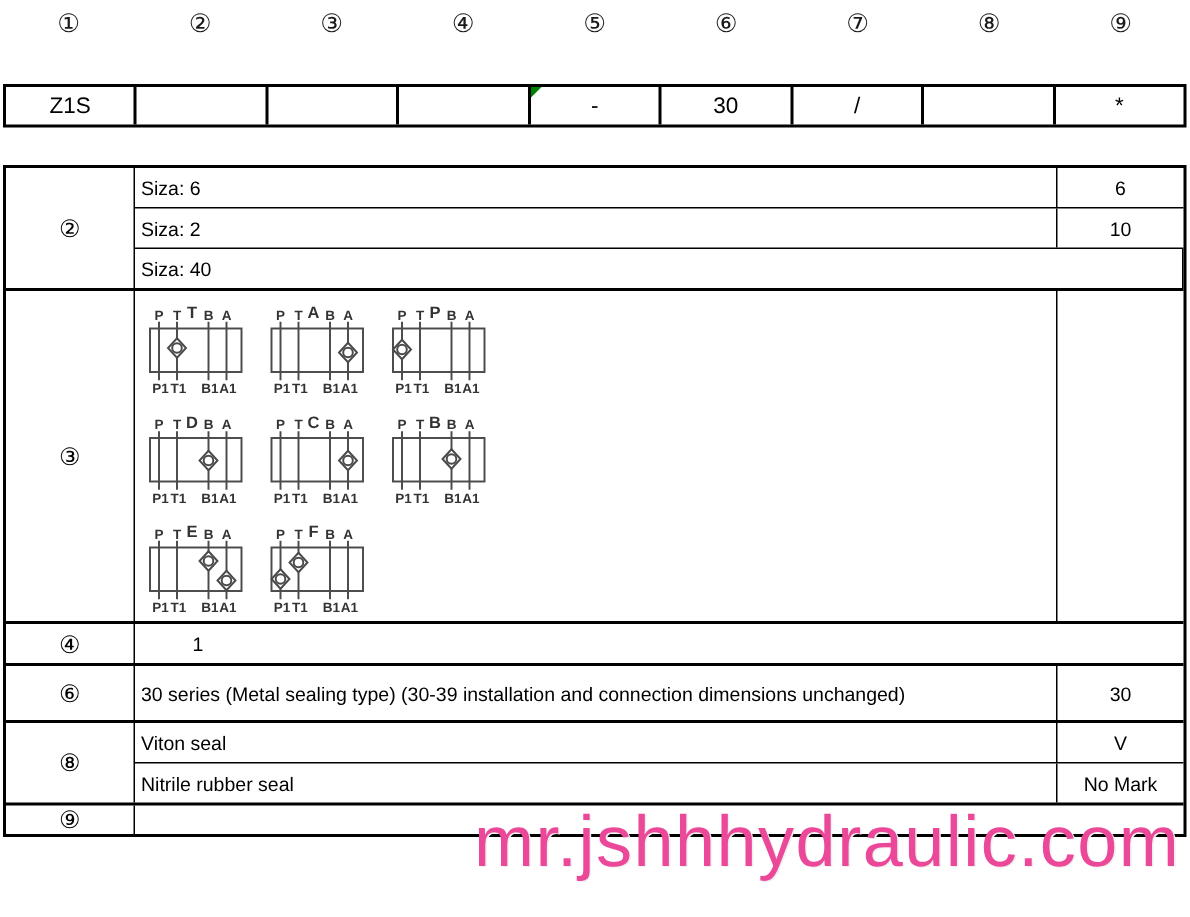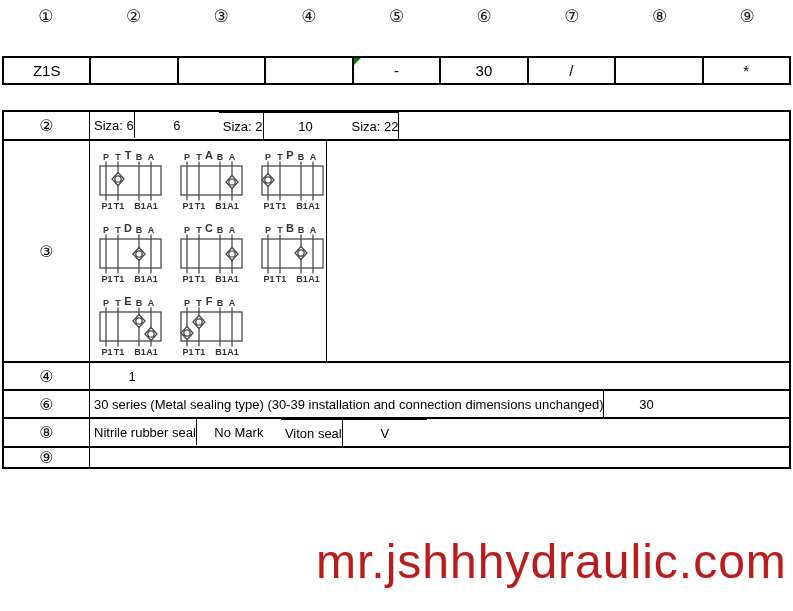--- a/index.html
+++ b/index.html
@@ -14,37 +14,37 @@
   .coderow{display:flex;height:25px;border:2px solid #000;margin-top:28px;}
   .ccell{flex:1;border-left:2px solid #000;display:flex;align-items:center;justify-content:center;font-size:15px;position:relative;}
   .ccell:first-child{border-left:none;}
   .flag{position:absolute;top:0;left:0;width:0;height:0;border-top:7px solid #008000;border-right:7px solid transparent;}
 
   
   .otable{margin-top:25px;border:2px solid #000;}
   .sec{display:flex;border-top:2px solid #000;}
   .sec:first-child{border-top:none;}
   .numcol{width:85px;border-right:1px solid #000;display:flex;align-items:center;justify-content:center;font-size:16px;font-family:"DejaVu Sans",sans-serif;}
-  .secrows{flex:1;display:flex;flex-direction:row;}
+  .secrows{flex:1;display:flex;flex-direction:column;}
   .trow{display:flex;height:26px;border-top:1px solid #000;}
   .trow:first-child{border-top:none;}
-  .trow.h27{height:26px;}
+  .trow.h27{height:36px;}
   .trow.h220{height:220px;}
   .desc{flex:1;display:flex;align-items:center;padding-left:4px;font-size:13px;border-right:1px solid #000;min-width:0;}
   .desc.diagcell{align-items:flex-start;padding:0;}
   .val{width:84px;display:flex;align-items:center;justify-content:center;font-size:13px;}
 
   
   .diag-grid{padding:8px 0 0 8px;display:flex;flex-direction:column;gap:11px;}
   .diag-row{display:flex;gap:15px;}
   .diag rect,.diag line,.diag path,.diag circle{stroke:#4a4a4a;stroke-width:1.3;fill:none;}
   .diag path,.diag circle{fill:#fff;}
   .diag text{fill:#333;stroke:none;font-family:"Liberation Sans",sans-serif;font-weight:600;}
 
-  .watermark{position:absolute;left:316px;top:534px;font-size:48px;color:#b91c1c;letter-spacing:1px;white-space:nowrap;z-index:5;pointer-events:none;text-shadow:1px 1px 0 #efefef;}
+  .watermark{position:absolute;left:316px;top:534px;font-size:48px;color:#ec4899;letter-spacing:1px;white-space:nowrap;z-index:5;pointer-events:none;text-shadow:1px 1px 0 #efefef;}
 </style>
 </head>
 <body>
 
 <div class="page">
 
   <div class="numrow">
     <div class="ncell">①</div>
     <div class="ncell">②</div>
     <div class="ncell">③</div>
@@ -78,21 +78,21 @@
       <div class="secrows">
         <div class="trow">
           <div class="desc">Siza: 6</div>
           <div class="val">6</div>
         </div>
         <div class="trow">
           <div class="desc">Siza: 2</div>
           <div class="val">10</div>
         </div>
         <div class="trow">
-          <div class="desc">Siza: 22</div>
+          <div class="desc">Siza: 40</div>
         </div>
       </div>
     </div>
 
     <div class="sec">
       <div class="numcol">③</div>
       <div class="secrows">
         <div class="trow h220">
           <div class="desc diagcell">
             <div class="diag-grid">
@@ -273,27 +273,27 @@
           <div class="desc">30 series (Metal sealing type) (30-39 installation and connection dimensions unchanged)</div>
           <div class="val">30</div>
         </div>
       </div>
     </div>
 
     <div class="sec">
       <div class="numcol">⑧</div>
       <div class="secrows">
         <div class="trow">
+          <div class="desc">Viton seal</div>
+          <div class="val">V</div>
+        </div>
+        <div class="trow">
           <div class="desc">Nitrile rubber seal</div>
           <div class="val">No Mark</div>
         </div>
-        <div class="trow">
-          <div class="desc">Viton seal</div>
-          <div class="val">V</div>
-        </div>
       </div>
     </div>
 
     <div class="sec">
       <div class="numcol">⑨</div>
     </div>
 
   </div>
 
   <div class="watermark">mr.jshhhydraulic.com</div>

